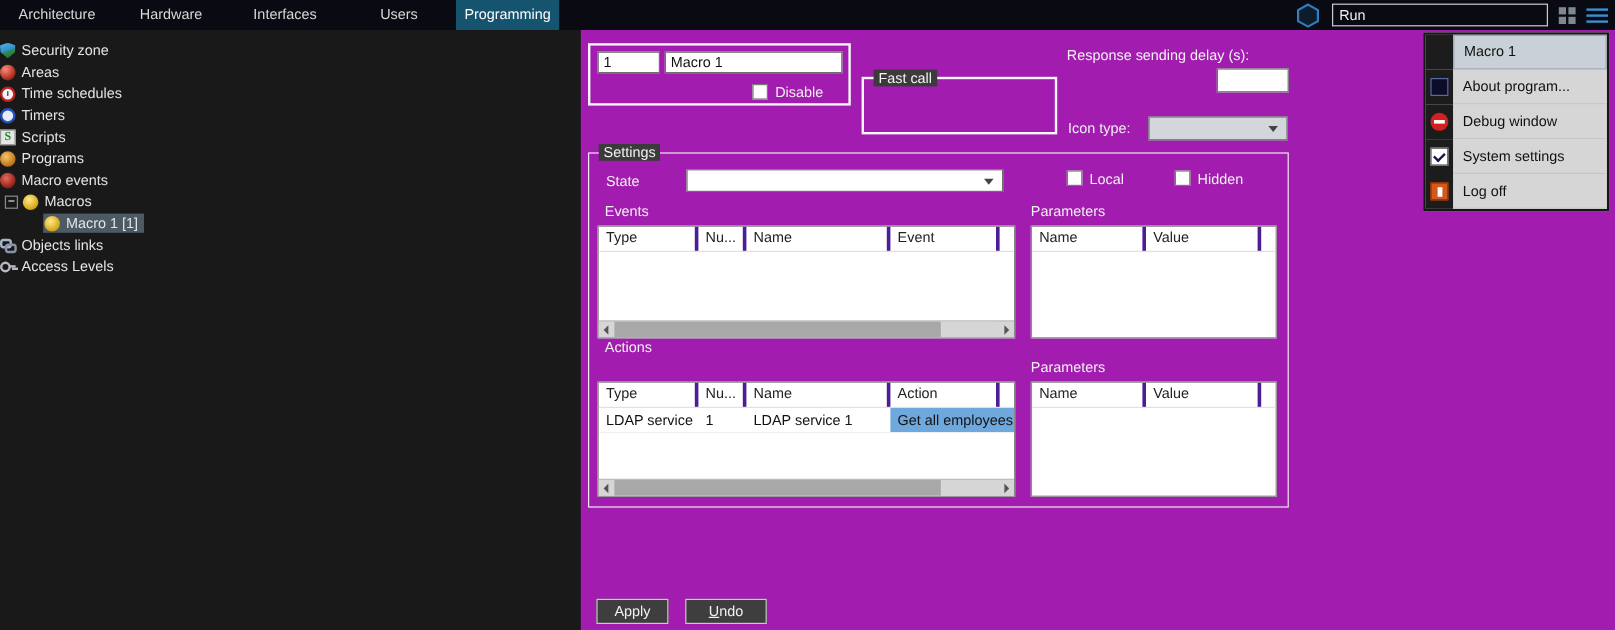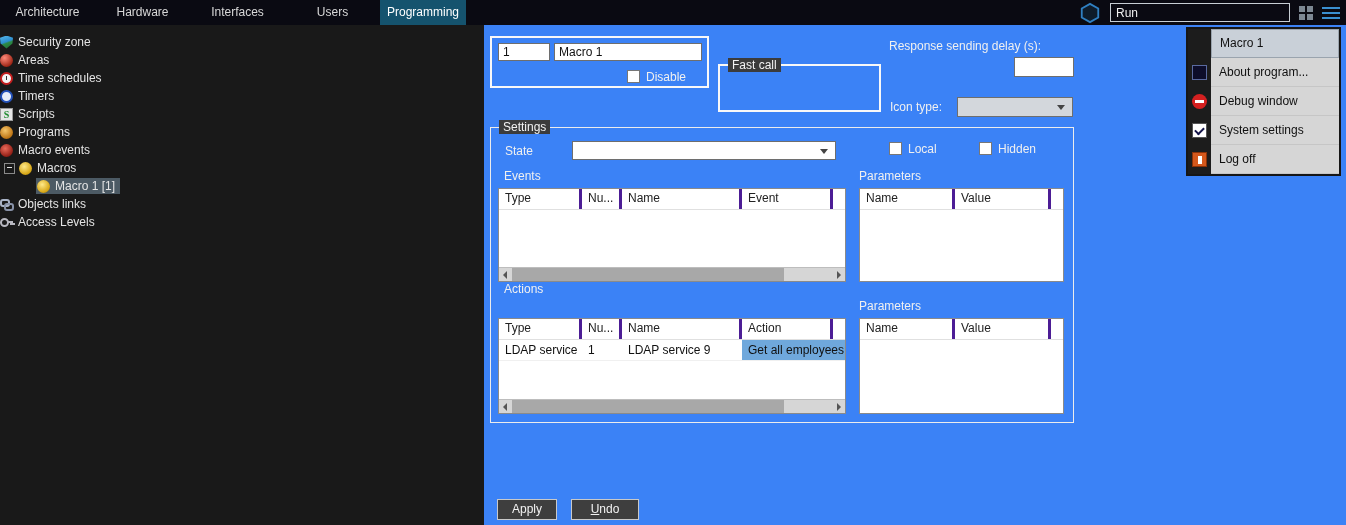--- a/index.html
+++ b/index.html
@@ -1,16 +1,16 @@
 <!DOCTYPE html>
 <html><head>
 <meta charset="utf-8">
 <style>
   html,body{margin:0;padding:0;background:#222}
-  .page{position:relative;width:1346px;height:525px;background:#3b82f6;
+  .page{position:relative;width:1346px;height:525px;background:#a21caf;
         font-family:"Liberation Sans",sans-serif;font-size:12px;overflow:hidden}
 
   
   .topbar{position:absolute;left:0;top:0;width:1346px;height:25px;background:#0a0a12;display:flex}
   .tab{width:95px;line-height:25px;text-align:center;color:#d8d8d8;cursor:default}
   .tab.active{background:#15536e;color:#fff;width:86px}
   .topbar-right{position:absolute;right:6px;top:0;height:25px;display:flex;align-items:center;gap:9px}
   .run-input{width:168px;height:17px;background:#0a0a12;border:1px solid #c7ced4;color:#f0f0f0;
              font:12px "Liberation Sans",sans-serif;padding:0 5px}
   .grid-icon{display:grid;grid-template-columns:6px 6px;grid-auto-rows:6px;gap:2px}
@@ -258,21 +258,21 @@
         <span class="th" style="width:83px">Type</span>
         <span class="th" style="width:40px">Nu...</span>
         <span class="th" style="width:120px">Name</span>
         <span class="th fx">Action</span>
         <span class="th endsp"></span>
       </div>
       <div class="tbody">
         <div class="trowd">
           <span class="td" style="width:83px">LDAP service</span>
           <span class="td" style="width:40px">1</span>
-          <span class="td" style="width:120px">LDAP service 9</span>
+          <span class="td" style="width:120px">LDAP service 1</span>
           <span class="td fx selcell">Get all employees</span>
         </div>
       </div>
       <div class="hscroll">
         <span class="sarr left"></span>
         <span class="strack">
             <span class="sthumb"></span>
           </span>
         <span class="sarr right"></span>
       </div>

